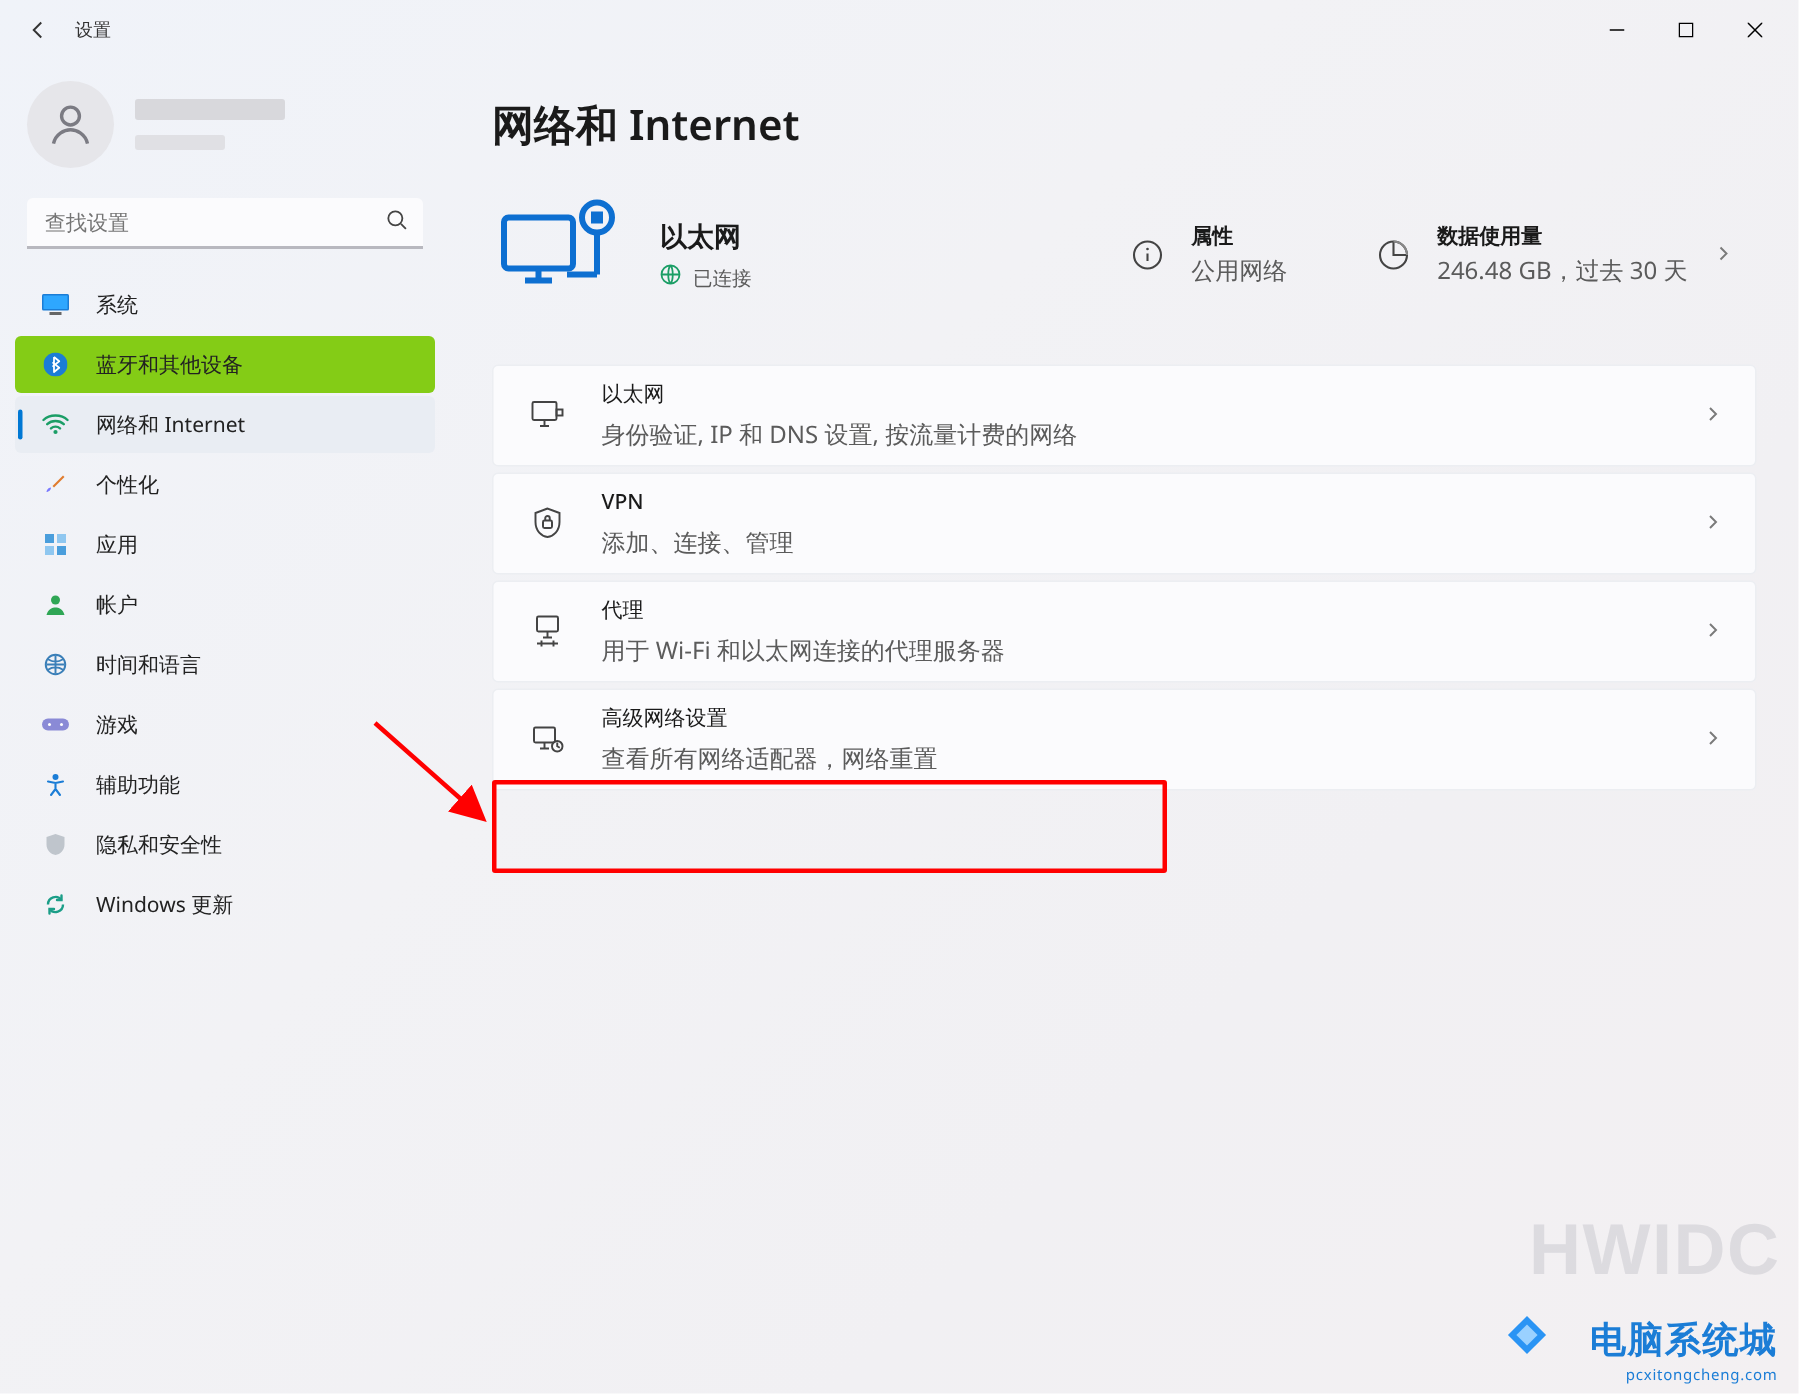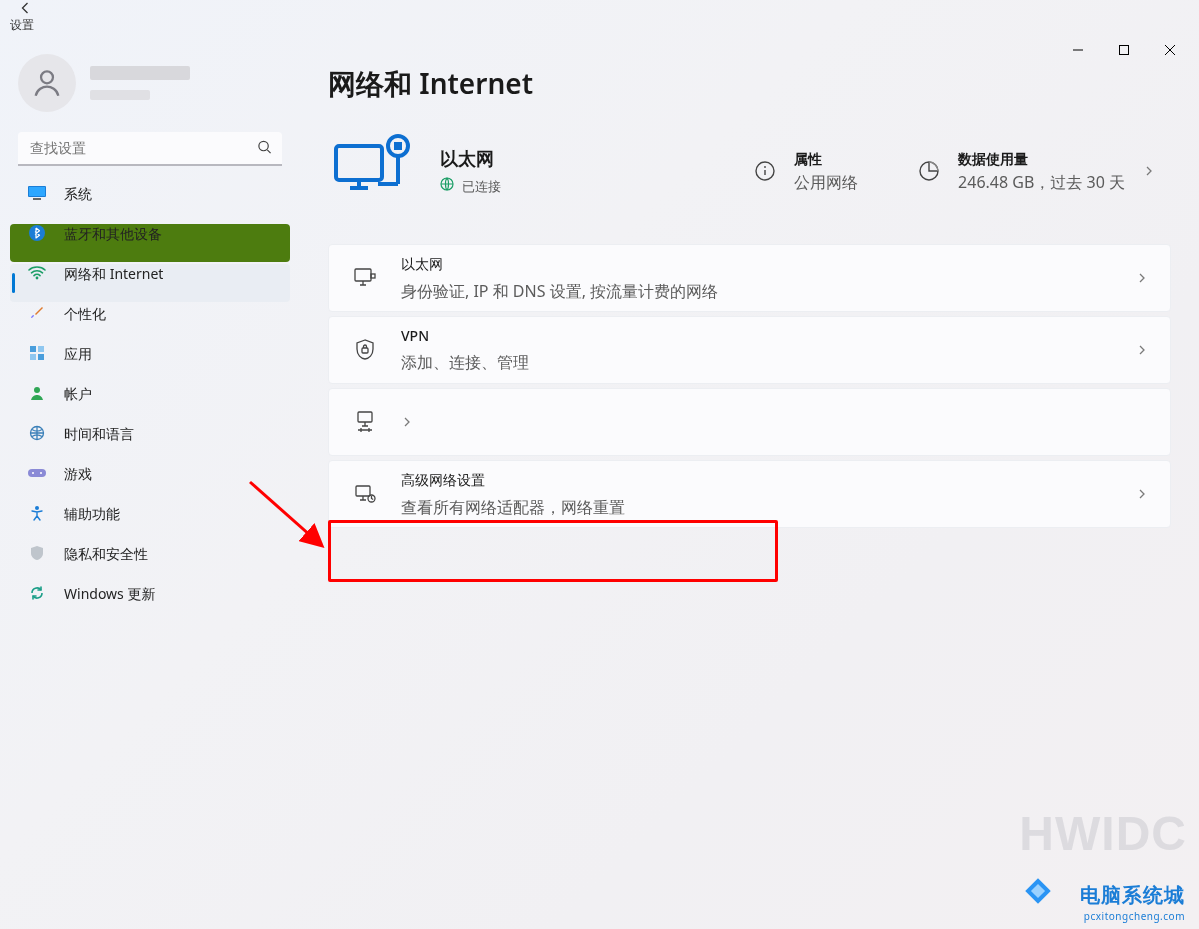--- a/index.html
+++ b/index.html
@@ -18,21 +18,21 @@
     width:1199px;height:929px;
     background:linear-gradient(135deg,#f0f3f9 0%,#f2f2f5 40%,#f1f0f3 70%,#f3f0f2 100%);
     font-family:"Segoe UI",system-ui,sans-serif;
     color:var(--fg);
     font-size:14px;
     position:relative;
     overflow:hidden;
   }
 
   
-  .titlebar{display:flex;align-items:flex-start;height:40px;padding:0 6px;flex-direction:column;}
+  .titlebar{display:flex;align-items:center;height:40px;padding:0 6px;}
   .back-btn{width:40px;height:36px;display:flex;align-items:center;justify-content:center;border-radius:4px;}
   .app-title{font-size:12px;color:#333;padding-left:4px;}
   .win-controls{margin-left:auto;display:flex;}
   .win-btn{width:46px;height:32px;display:flex;align-items:center;justify-content:center;}
   .win-btn svg{width:10px;height:10px;}
 
   
   .shell{position:absolute;top:40px;left:0;right:0;bottom:0;display:flex;}
   .sidebar{width:var(--sidebar-w);padding:10px 10px 20px 10px;}
   .main{flex:1;padding:18px 28px;overflow:auto;}
@@ -44,22 +44,22 @@
   .profile-name{width:100px;height:14px;background:#d8d8dc;border-radius:2px;}
   .profile-sub{margin-top:10px;width:60px;height:10px;background:#e0e0e4;border-radius:2px;}
 
   
   .search{position:relative;margin:0 8px 18px 8px;}
   .search input{width:100%;height:34px;border:none;border-bottom:2px solid #b8b8bf;background:#fbfbfd;border-radius:4px 4px 0 0;padding:0 36px 0 12px;font-size:14px;color:#222;outline:none;}
   .search .search-icon{position:absolute;right:10px;top:50%;transform:translateY(-50%);color:#555;}
 
   
   .nav{display:flex;flex-direction:column;gap:2px;}
-  .nav-item{display:flex;align-items:flex-start;height:38px;padding:0 12px 0 18px;border-radius:4px;gap:18px;cursor:default;position:relative;}
-  .nav-item.highlight{background:#4d7c0f;}
+  .nav-item{display:flex;align-items:center;height:38px;padding:0 12px 0 18px;border-radius:4px;gap:18px;cursor:default;position:relative;}
+  .nav-item.highlight{background:#84cc16;}
   .nav-item.active{background:#e9edf3;}
   .nav-item.active::before{content:"";position:absolute;left:2px;top:9px;bottom:9px;width:3px;border-radius:3px;background:var(--accent);}
   .nav-item .icon{width:18px;height:18px;display:flex;align-items:center;justify-content:center;}
   .nav-item .label{font-size:14px;color:#222;}
 
   
   h1{font-size:28px;font-weight:600;margin:6px 0 22px 0;}
 
   .status-row{display:flex;align-items:center;gap:22px;margin-bottom:28px;}
   .pc-icon{width:90px;height:90px;display:flex;align-items:center;justify-content:center;}
@@ -83,21 +83,21 @@
   
   .card.marked{position:relative;}
   .red-box{position:absolute;pointer-events:none;border:3px solid #ff0000;border-radius:2px;}
 
   
   .arrow-ann{position:absolute;pointer-events:none;}
 
   
   .wm-big{position:absolute;right:12px;bottom:68px;font-size:48px;font-weight:700;color:rgba(180,180,188,0.35);letter-spacing:1px;font-family:Arial,sans-serif;}
   .wm-logo{position:absolute;right:14px;bottom:6px;text-align:right;}
-  .wm-logo .cn{font-size:20px;font-weight:700;color:#1b7dd6;letter-spacing:1px;margin-left:25px;}
+  .wm-logo .cn{font-size:24px;font-weight:700;color:#1b7dd6;letter-spacing:1px;margin-left:25px;}
   .wm-logo .en{font-size:10px;color:#1b7dd6;letter-spacing:0.5px;}
   .wm-logo .diamond{display:inline-block;width:18px;height:18px;background:#2a94f4;transform:rotate(45deg);margin-right:8px;vertical-align:2px;position:relative;}
   .wm-logo .diamond::after{content:"";position:absolute;inset:4px;background:#9ad1ff;}
 </style>
 </head>
 <body>
 
 <div class="titlebar">
   <div class="back-btn">
     <svg width="16" height="16" viewBox="0 0 16 16" fill="none" stroke="#333" stroke-width="1.3">
@@ -347,20 +347,24 @@
     </div>
 
     <div class="card">
       <div class="card-icon">
           <svg width="20" height="22" viewBox="0 0 20 22" fill="none" stroke="#444" stroke-width="1.3">
             <rect x="3" y="1" width="14" height="10" rx="1"></rect>
             <path d="M7 15h6M10 11v4"></path>
             <path d="M3 19h14M6 17v4M14 17v4"></path>
           </svg>
         </div>
+      <div class="card-texts">
+        <div class="card-title">代理</div>
+        <div class="card-sub">用于 Wi-Fi 和以太网连接的代理服务器</div>
+      </div>
       <span class="chev"><svg width="12" height="12" viewBox="0 0 12 12" fill="none" stroke="currentColor" stroke-width="1.3">
             <path d="M4 2l4 4-4 4"></path>
           </svg></span>
     </div>
 
 
     <div class="card marked" id="card-advanced">
       <div class="card-icon">
           <svg width="22" height="20" viewBox="0 0 22 20" fill="none" stroke="#444" stroke-width="1.3">
             <rect x="2" y="2" width="14" height="10" rx="1"></rect>

